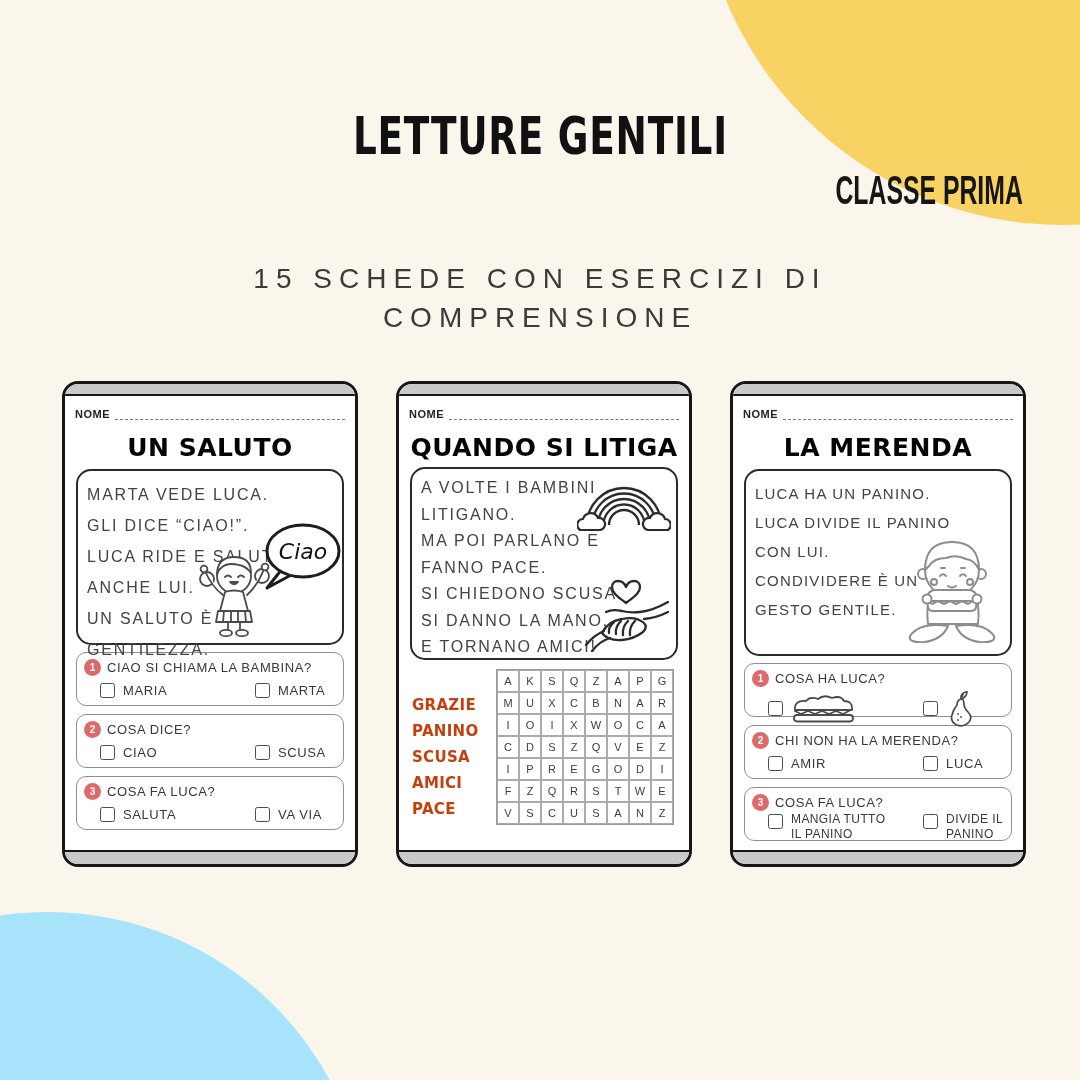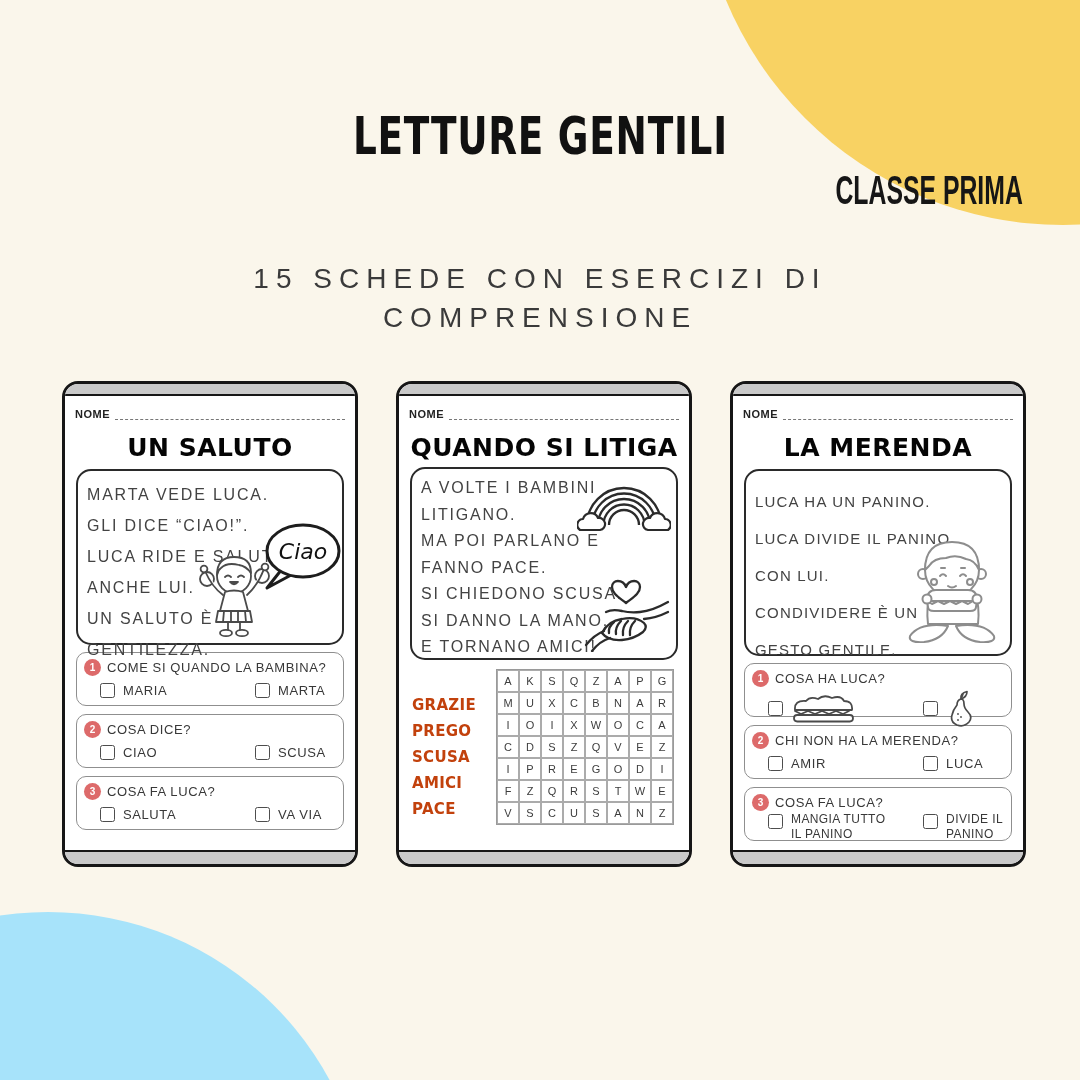--- a/index.html
+++ b/index.html
@@ -32,21 +32,21 @@
   .card-title{margin-top:13px;text-align:center;font-family:"DejaVu Sans",sans-serif;font-weight:800;font-size:25px;letter-spacing:0.5px;color:#050505;line-height:30px;}
 
   .story-box{position:relative;margin:6px 11px 0 11px;border:2.5px solid #2a2a2a;border-radius:15px;box-sizing:border-box;padding:8px 6px 0 9px;background:#fff;}
   .c1 .story-box{height:176px;}
   .c2 .story-box{margin-top:4px;height:193px;padding-top:6px;}
   .c3 .story-box{height:187px;}
   .story{font-size:16px;letter-spacing:1.8px;color:#434343;}
   .c1 .story div{line-height:31px;}
   .c2 .story div{line-height:26.5px;}
   .c3 .story{font-size:15px;letter-spacing:1.2px;}
-  .c3 .story div{line-height:29px;margin-top:8px;}
+  .c3 .story div{line-height:29px;}
   .illu{position:absolute;}
   .illu.girl{right:0px;bottom:2px;}
   .illu.rainbow{top:5px;right:5px;}
   .illu.handshake{bottom:6px;right:4px;}
   .illu.boy{bottom:4px;right:2px;}
 
   .question{margin:8px 11px 0 11px;border:1.8px solid #8f8f8f;border-radius:10px;height:54px;box-sizing:border-box;padding:6px 8px 0 7px;background:#fff;}
   .question.first{margin-top:7px;}
   .q-head{display:flex;align-items:center;gap:6px;}
   .q-num{flex:none;width:17px;height:17px;border-radius:50%;background:var(--badge-red,#DD6A6A);color:#fff;font-size:10px;font-weight:700;display:flex;align-items:center;justify-content:center;}
@@ -126,21 +126,21 @@
           <line x1="50" y1="103" x2="50" y2="111"></line>
           <ellipse cx="36" cy="114" rx="6" ry="3.2"></ellipse>
           <ellipse cx="52" cy="114" rx="6" ry="3.2"></ellipse>
         </g>
       </svg>
     </div>
 
     <div class="question first">
       <div class="q-head">
         <span class="q-num">1</span>
-        <span class="q-text">COME SI QUANDO LA BAMBINA?</span>
+        <span class="q-text">CIAO SI CHIAMA LA BAMBINA?</span>
       </div>
       <div class="q-options">
         <span class="q-opt">
             <span class="cb"></span>
             <span class="opt-label">MARIA</span>
           </span>
         <span class="q-opt right">
             <span class="cb"></span>
             <span class="opt-label">MARTA</span>
           </span>
@@ -224,21 +224,21 @@
           <path d="M55 61 Q49 67 50 75"></path>
           <path d="M6 85 Q14 75 24 71"></path>
           <path d="M12 91 Q20 81 30 78"></path>
         </g>
       </svg>
     </div>
 
     <div class="ws-section">
       <div class="ws-words">
         <div>GRAZIE</div>
-        <div>PREGO</div>
+        <div>PANINO</div>
         <div>SCUSA</div>
         <div>AMICI</div>
         <div>PACE</div>
       </div>
       <div class="ws-grid" id="ws-grid">
           <div class="ws-cell">A</div>
           <div class="ws-cell">K</div>
           <div class="ws-cell">S</div>
           <div class="ws-cell">Q</div>
           <div class="ws-cell">Z</div>

